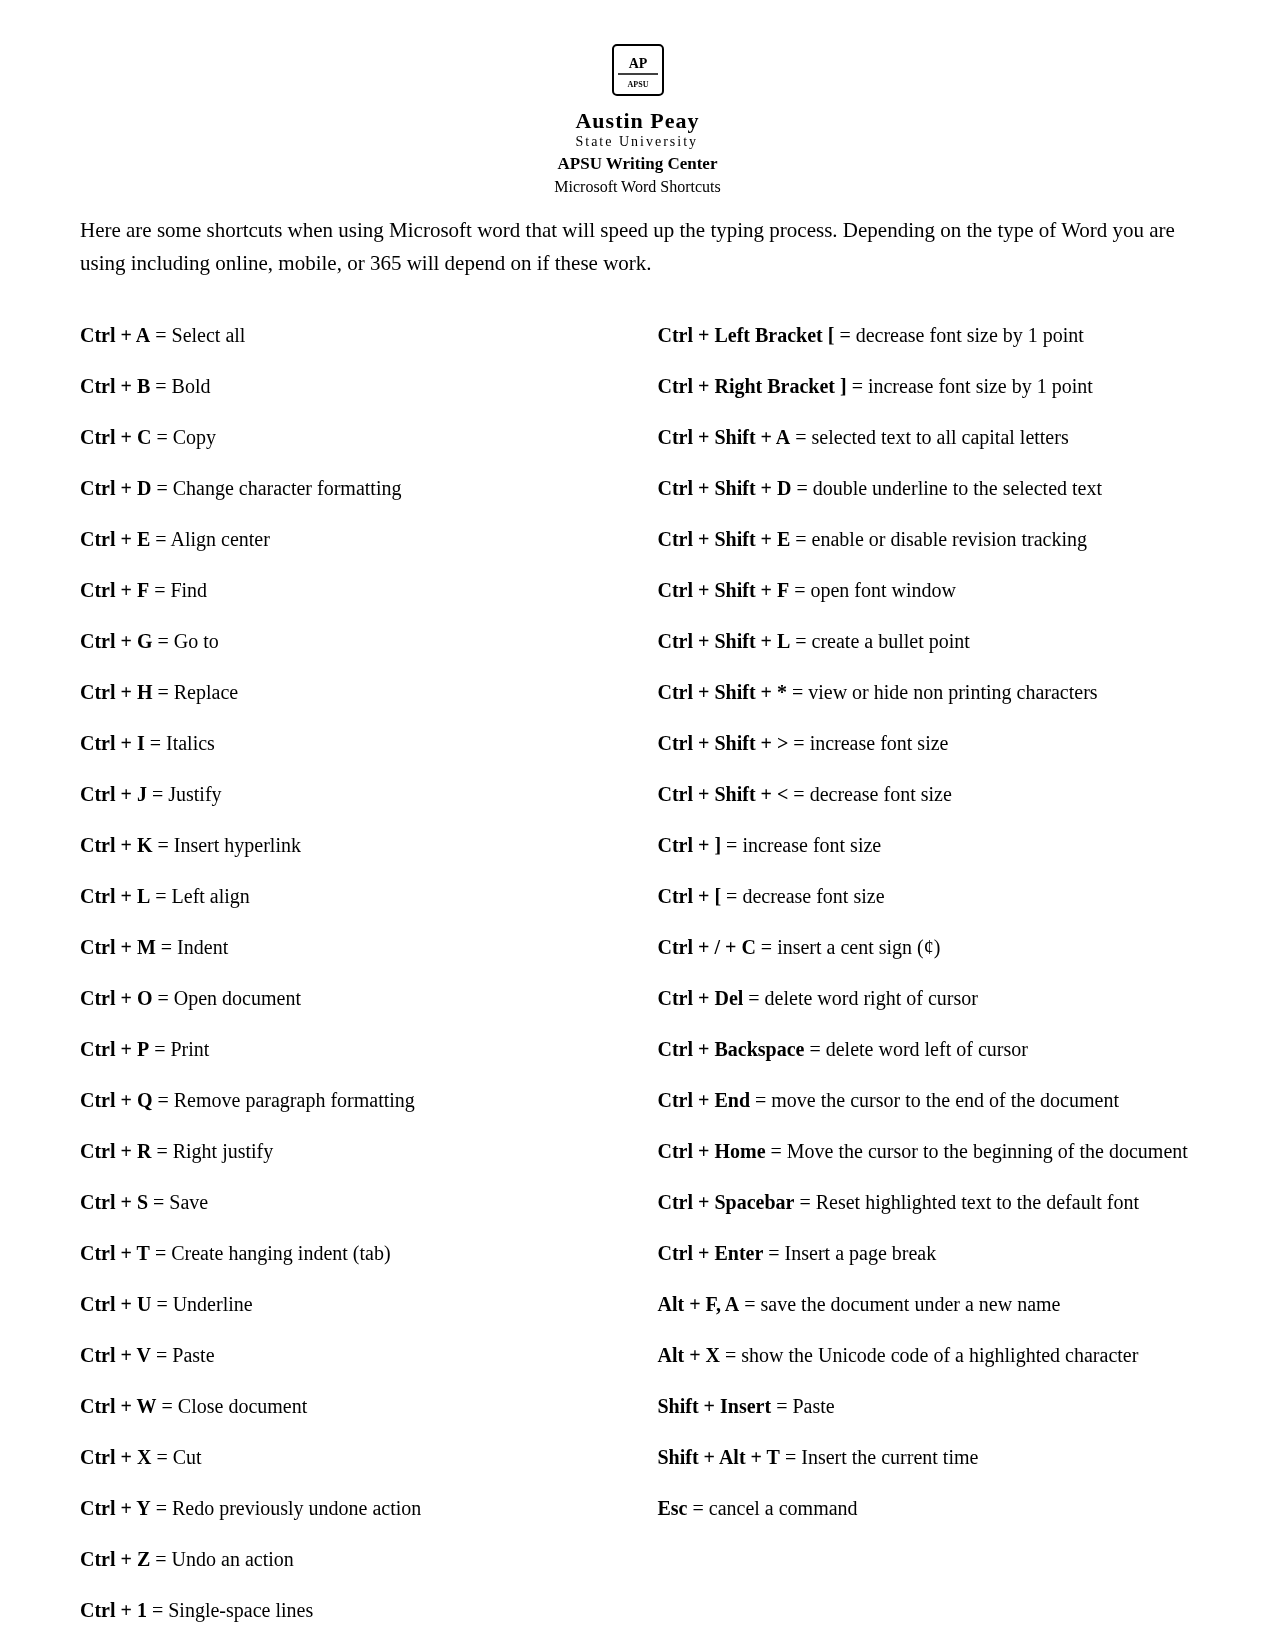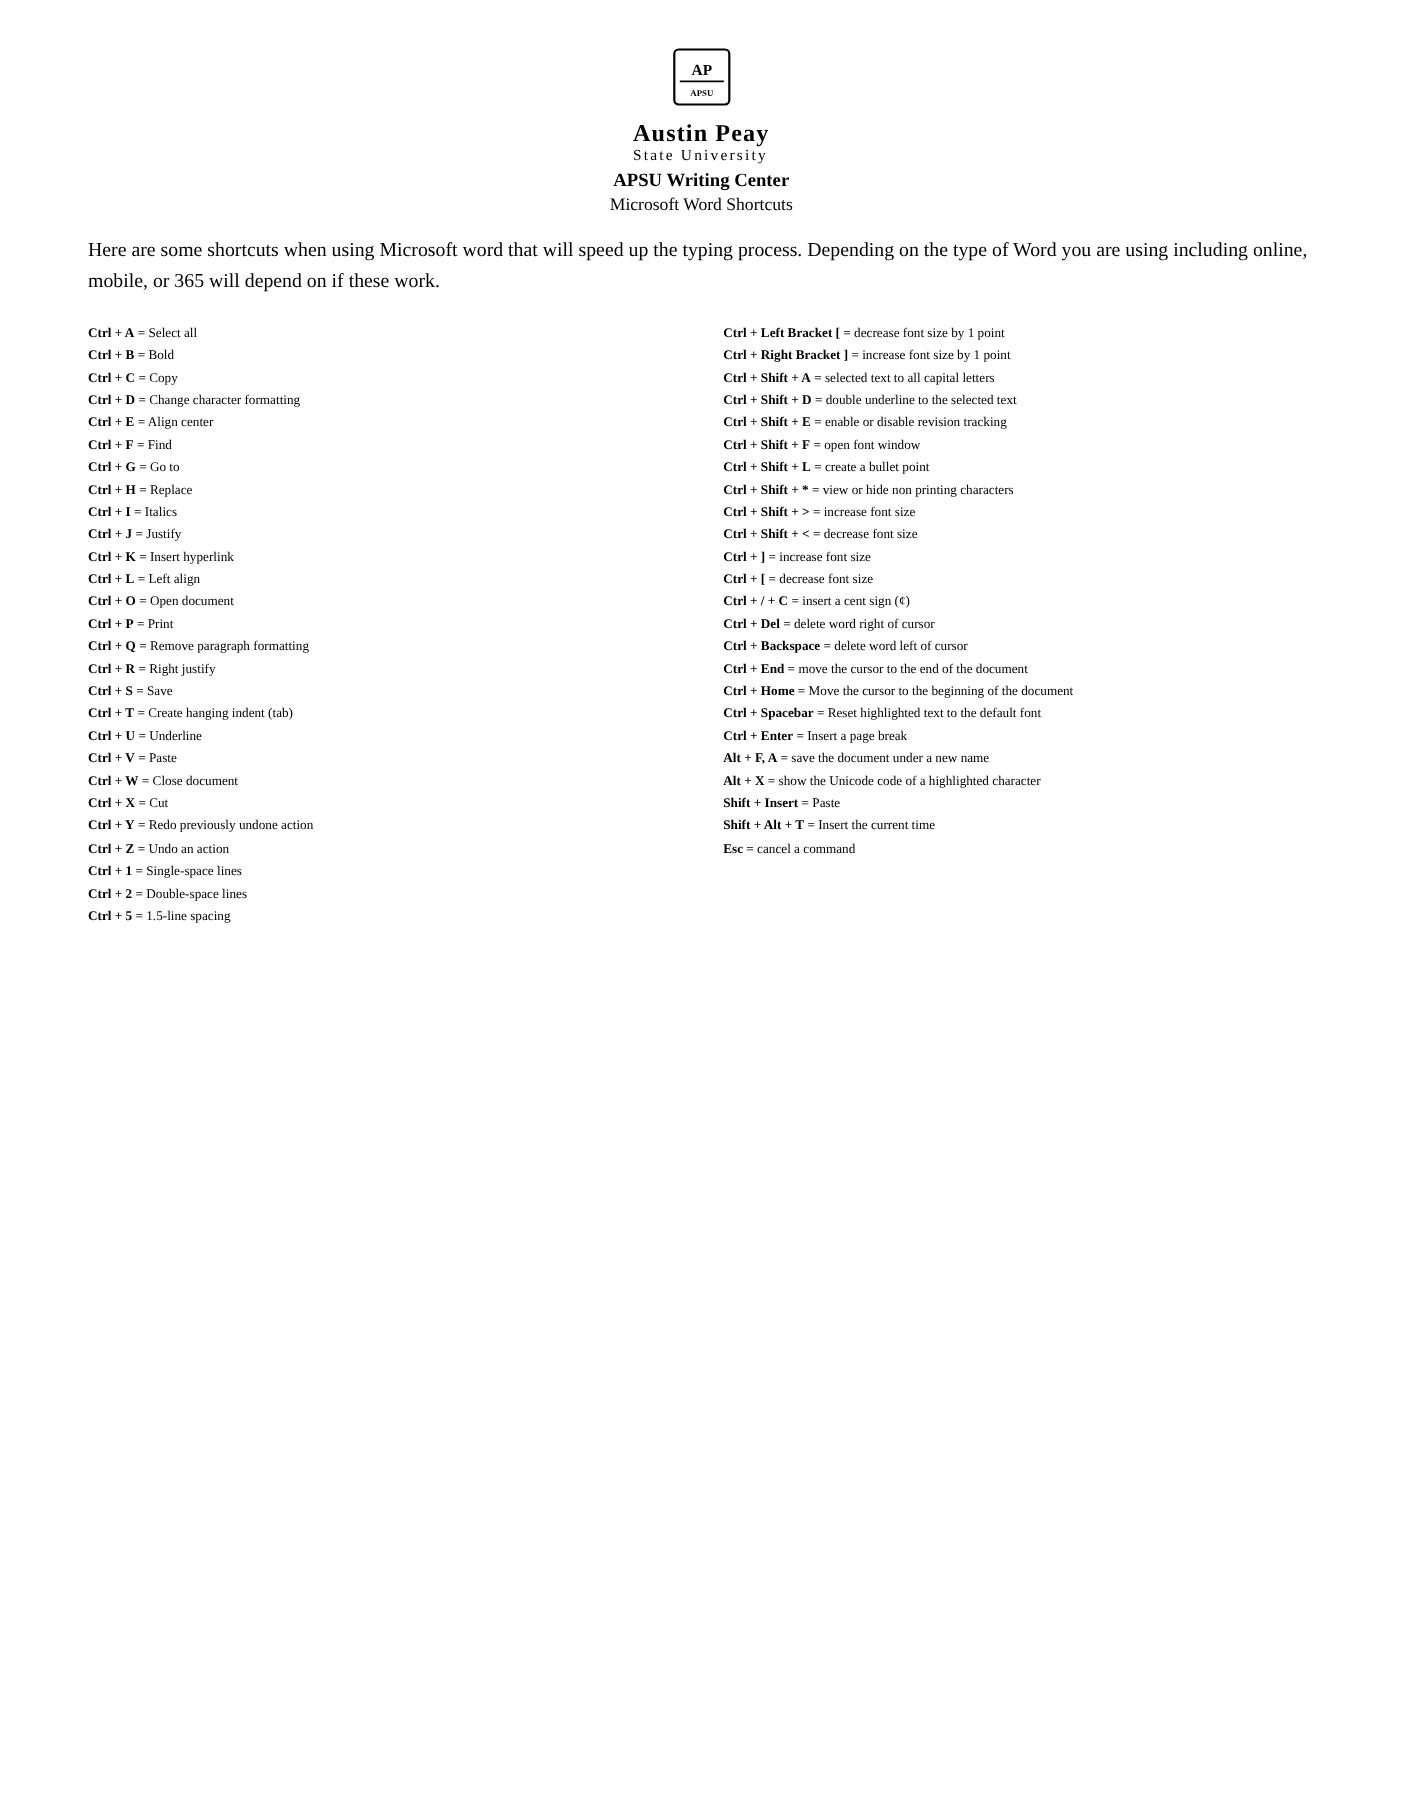--- a/index.html
+++ b/index.html
@@ -46,32 +46,33 @@
       font-size: 17px;
       font-weight: bold;
       margin-bottom: 4px;
     }
     .page-subtitle {
       font-size: 16px;
       font-weight: normal;
       margin-bottom: 16px;
     }
     .intro-text {
-      font-size: 18px;
+      font-size: 21px;
       line-height: 1.55;
       margin-bottom: 22px;
     }
     .shortcuts-grid {
       display: grid;
       grid-template-columns: 1fr 1fr;
       gap: 0 40px;
     }
     .shortcut-item {
-      font-size: 12px;
+      font-size: 20px;
       line-height: 1.7;
+      margin-top: 17px;
     }
     .shortcut-item .key {
       font-weight: bold;
     }
     .shortcut-item .desc {
       font-weight: normal;
     }
   </style>
 </head>
 <body>
@@ -105,20 +106,21 @@
       <div class="shortcut-item"><span class="key">Ctrl + C</span><span class="desc"> = </span><span class="desc">Copy</span></div>
       <div class="shortcut-item"><span class="key">Ctrl + D</span><span class="desc"> = </span><span class="desc">Change character formatting</span></div>
       <div class="shortcut-item"><span class="key">Ctrl + E</span><span class="desc"> = </span><span class="desc">Align center</span></div>
       <div class="shortcut-item"><span class="key">Ctrl + F</span><span class="desc"> = </span><span class="desc">Find</span></div>
       <div class="shortcut-item"><span class="key">Ctrl + G</span><span class="desc"> = </span><span class="desc">Go to</span></div>
       <div class="shortcut-item"><span class="key">Ctrl + H</span><span class="desc"> = </span><span class="desc">Replace</span></div>
       <div class="shortcut-item"><span class="key">Ctrl + I</span><span class="desc"> = </span><span class="desc">Italics</span></div>
       <div class="shortcut-item"><span class="key">Ctrl + J</span><span class="desc"> = </span><span class="desc">Justify</span></div>
       <div class="shortcut-item"><span class="key">Ctrl + K</span><span class="desc"> = </span><span class="desc">Insert hyperlink</span></div>
       <div class="shortcut-item"><span class="key">Ctrl + L</span><span class="desc"> = </span><span class="desc">Left align</span></div>
+      <div class="shortcut-item"><span class="key">Ctrl + M</span><span class="desc"> = </span><span class="desc">Indent</span></div>
       <div class="shortcut-item"><span class="key">Ctrl + O</span><span class="desc"> = </span><span class="desc">Open document</span></div>
       <div class="shortcut-item"><span class="key">Ctrl + P</span><span class="desc"> = </span><span class="desc">Print</span></div>
       <div class="shortcut-item"><span class="key">Ctrl + Q</span><span class="desc"> = </span><span class="desc">Remove paragraph formatting</span></div>
       <div class="shortcut-item"><span class="key">Ctrl + R</span><span class="desc"> = </span><span class="desc">Right justify</span></div>
       <div class="shortcut-item"><span class="key">Ctrl + S</span><span class="desc"> = </span><span class="desc">Save</span></div>
       <div class="shortcut-item"><span class="key">Ctrl + T</span><span class="desc"> = </span><span class="desc">Create hanging indent (tab)</span></div>
       <div class="shortcut-item"><span class="key">Ctrl + U</span><span class="desc"> = </span><span class="desc">Underline</span></div>
       <div class="shortcut-item"><span class="key">Ctrl + V</span><span class="desc"> = </span><span class="desc">Paste</span></div>
       <div class="shortcut-item"><span class="key">Ctrl + W</span><span class="desc"> = </span><span class="desc">Close document</span></div>
       <div class="shortcut-item"><span class="key">Ctrl + X</span><span class="desc"> = </span><span class="desc">Cut</span></div>

